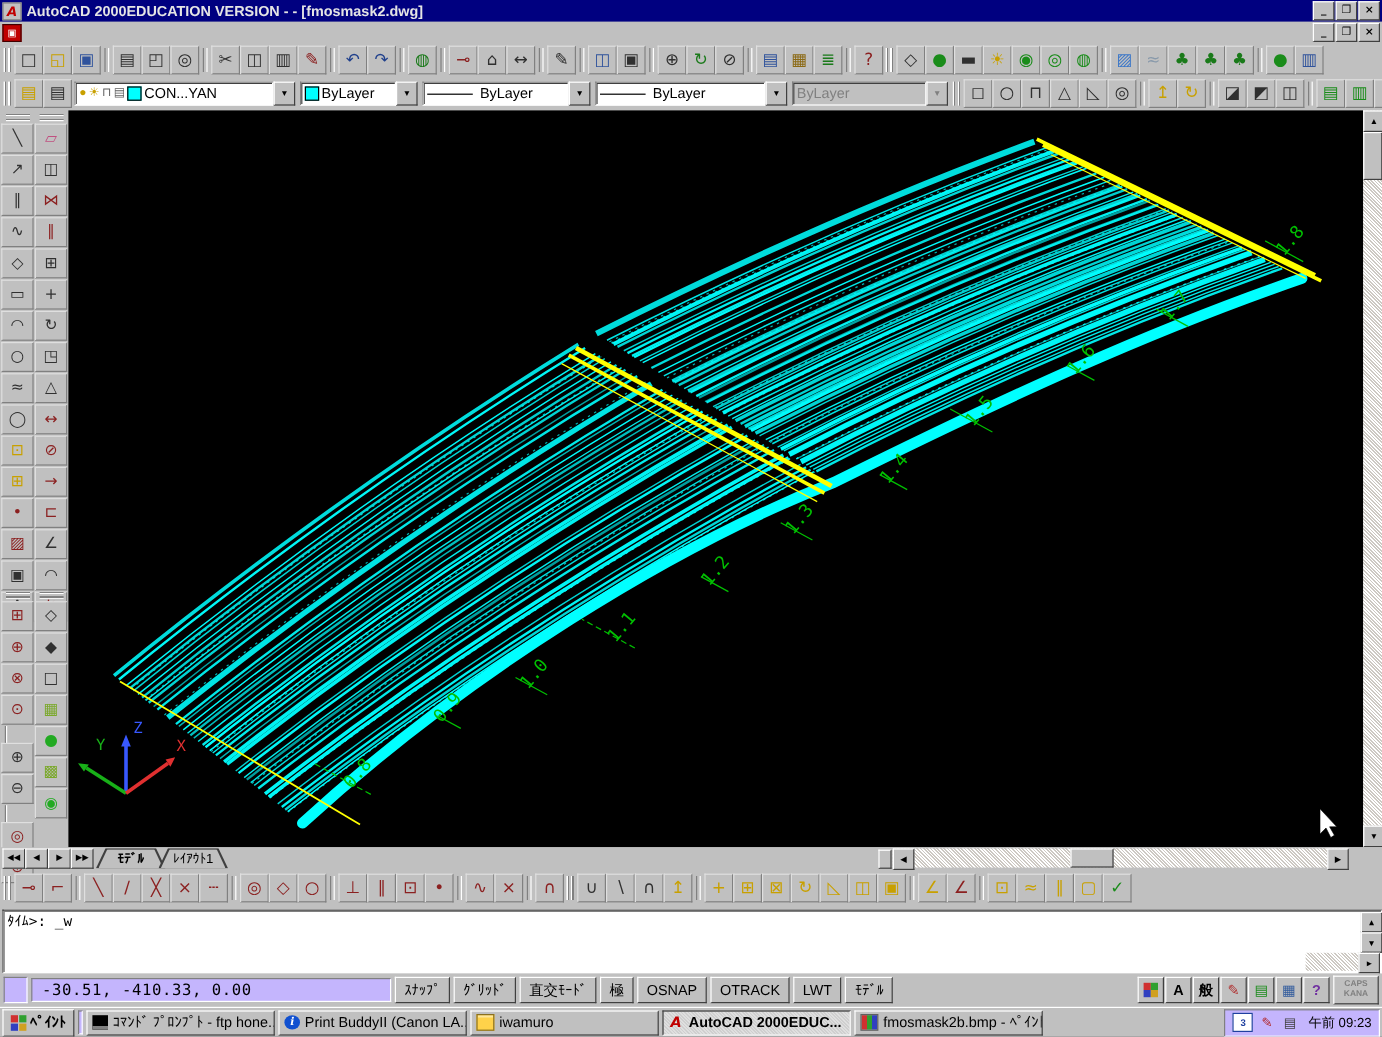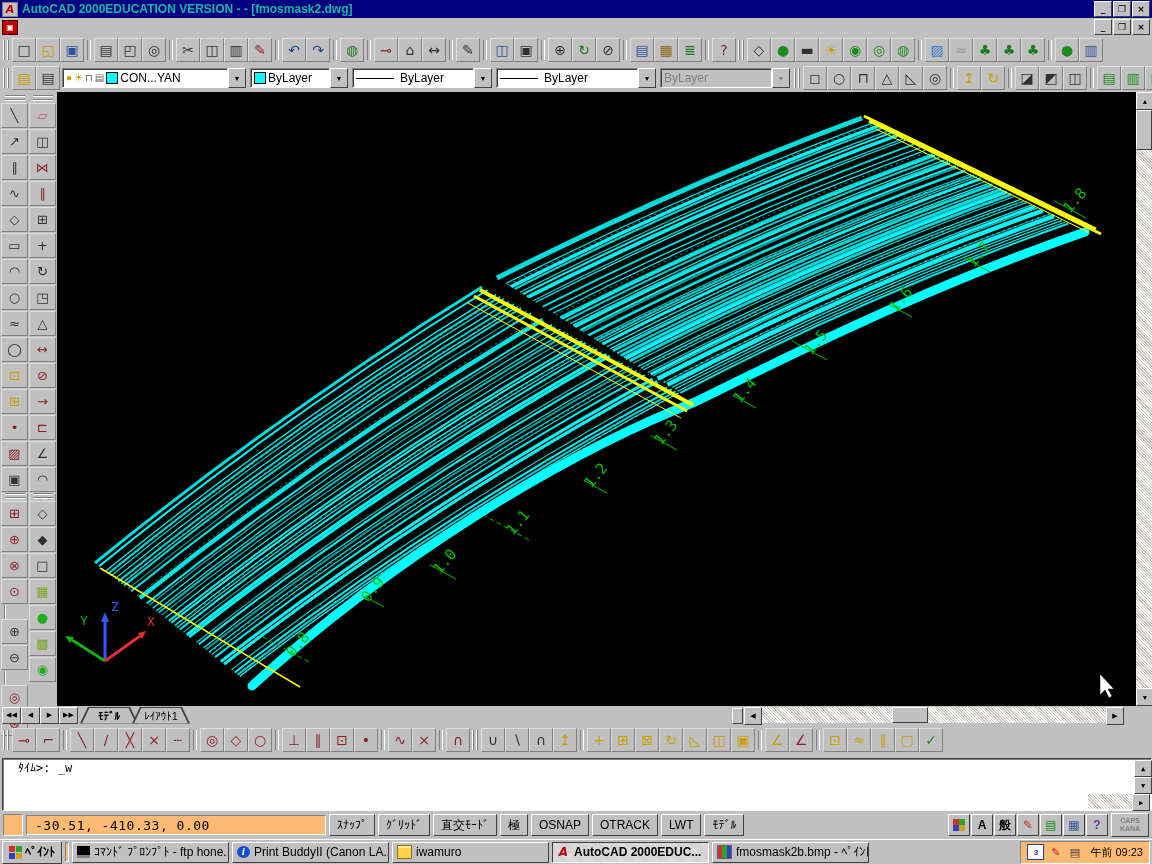--- a/index.html
+++ b/index.html
@@ -3,24 +3,24 @@
 <meta charset="utf-8">
 <style>
   html,body{margin:0;padding:0;background:#555;}
   #screen{position:relative;width:1152px;height:864px;background:#c0c0c0;overflow:hidden;
     font-family:"Liberation Sans","DejaVu Sans",sans-serif;font-size:12px;color:#000;
     -webkit-font-smoothing:none;}
   .abs{position:absolute;}
   
   .raised{background:#c0c0c0;border:1px solid;border-color:#ffffff #404040 #404040 #ffffff;}
   .raised2{background:#c0c0c0;border:1px solid;border-color:#dfdfdf #808080 #808080 #dfdfdf;}
-  .sunken{background:#fdba74;border:1px solid;border-color:#808080 #ffffff #ffffff #808080;}
+  .sunken{background:#c4b5fd;border:1px solid;border-color:#808080 #ffffff #ffffff #808080;}
   
   #titlebar{left:0;top:0;width:1152px;height:18px;background:#000080;display:flex;align-items:center;padding:0 2px;box-sizing:border-box;}
-  #titlebar .ttl{flex:1;color:#14b8a6;font-weight:bold;font-size:12px;white-space:nowrap;overflow:hidden;margin-left:4px;}
+  #titlebar .ttl{flex:1;color:#e5e5e5;font-weight:bold;font-size:12px;white-space:nowrap;overflow:hidden;margin-left:4px;}
   .acad-logo{width:14px;height:13px;background:#c0c0c0;display:inline-flex;align-items:center;justify-content:center;
     font:bold italic 11px "DejaVu Sans",sans-serif;color:#c00000;border:1px solid #808080;}
   .wbtn{width:16px;height:14px;display:inline-flex;align-items:center;justify-content:center;
     font:bold 9px "DejaVu Sans",sans-serif;margin-left:1px;color:#000;}
   #menubar{left:0;top:18px;width:1152px;height:18px;display:flex;align-items:center;padding:0 2px;box-sizing:border-box;}
   .menuitem{padding:1px 7px;white-space:nowrap;font-size:12px;}
   .mdi-ico{width:14px;height:13px;background:#c00000;border:1px solid #400000;margin-right:3px;
     display:inline-flex;align-items:center;justify-content:center;color:#fff;font-size:8px;}
   #menubar .spring{flex:1;}
   
@@ -67,21 +67,21 @@
   .tab.active>span{font-weight:bold;}
   #hscroll{position:absolute;left:744px;top:1px;width:380px;height:16px;display:flex;background:repeating-linear-gradient(45deg,#fff 0 1px,#cdc9c3 1px 2px);}
   #hscroll .thumb{width:34px;margin-left:130px;}
   #hscroll .spring{flex:1;}
   .splitter{position:absolute;left:732px;top:2px;width:9px;height:14px;}
   .corner{position:absolute;left:1136px;top:0;width:16px;height:18px;background:#c0c0c0;}
   
   #cmd{left:0;top:756px;width:1152px;height:55px;background:#c0c0c0;padding:2px;box-sizing:border-box;}
   #cmdin{position:relative;width:100%;height:100%;background:#fff;border:1px solid;border-color:#404040 #fff #fff #404040;box-shadow:inset 1px 1px 0 #808080;
     font-family:"DejaVu Sans Mono","Liberation Mono",monospace;font-size:12px;}
-  .cline{position:absolute;left:15px;right:22px;height:14px;white-space:nowrap;overflow:hidden;}
+  .cline{position:absolute;left:3px;right:22px;height:14px;white-space:nowrap;overflow:hidden;}
   #cmdvs{position:absolute;right:1px;top:1px;width:16px;height:30px;display:flex;flex-direction:column;}
   #cmdvs .sbtn{height:15px;}
   #cmdprompt{top:33px;border-top:1px solid #808080;padding-top:2px;}
   #cmdhs{position:absolute;right:1px;bottom:1px;width:62px;height:15px;display:flex;background:repeating-linear-gradient(45deg,#fff 0 1px,#cdc9c3 1px 2px);}
   #cmdhs .sbtn{width:16px;height:15px;}
   #cmdhs .spring{flex:1;}
   
   #status{left:0;top:811px;width:1152px;height:28px;display:flex;align-items:center;padding:0 3px;box-sizing:border-box;gap:3px;}
   #coords{width:300px;height:20px;display:flex;align-items:center;padding-left:8px;box-sizing:border-box;
     font-family:"DejaVu Sans Mono",monospace;font-size:13px;letter-spacing:0.5px;}

